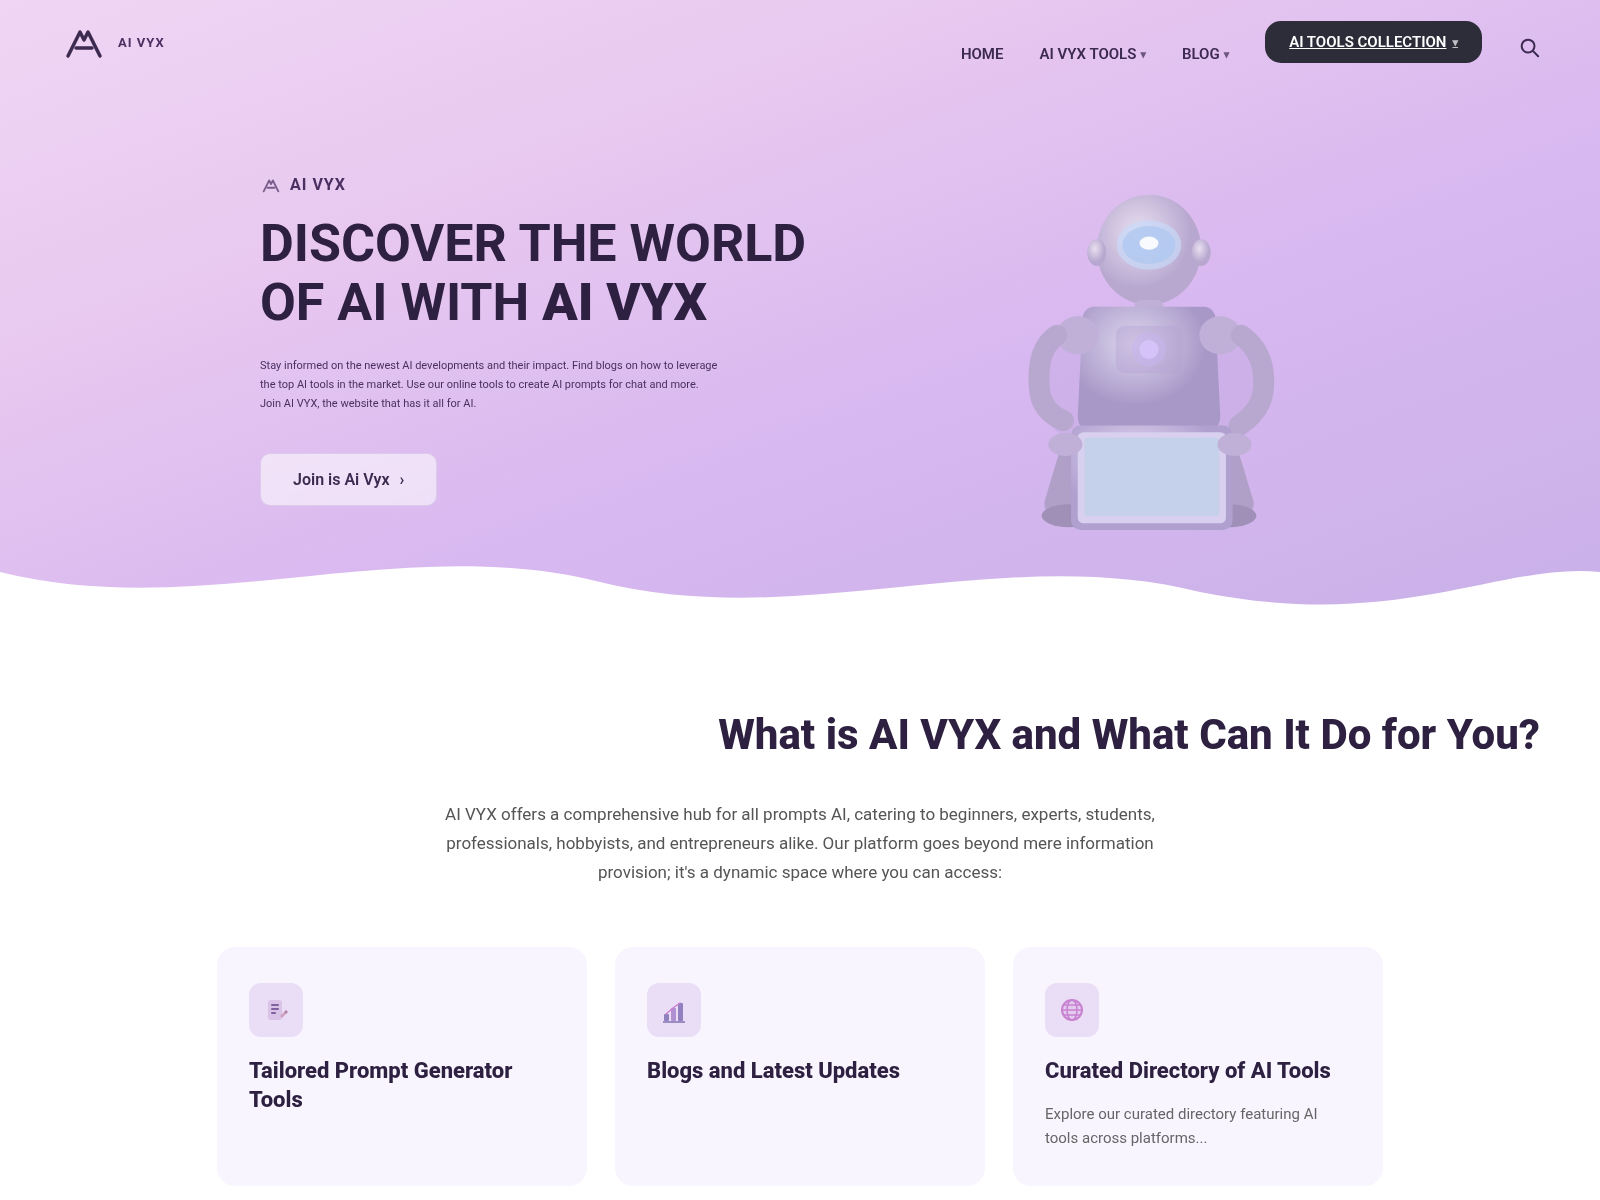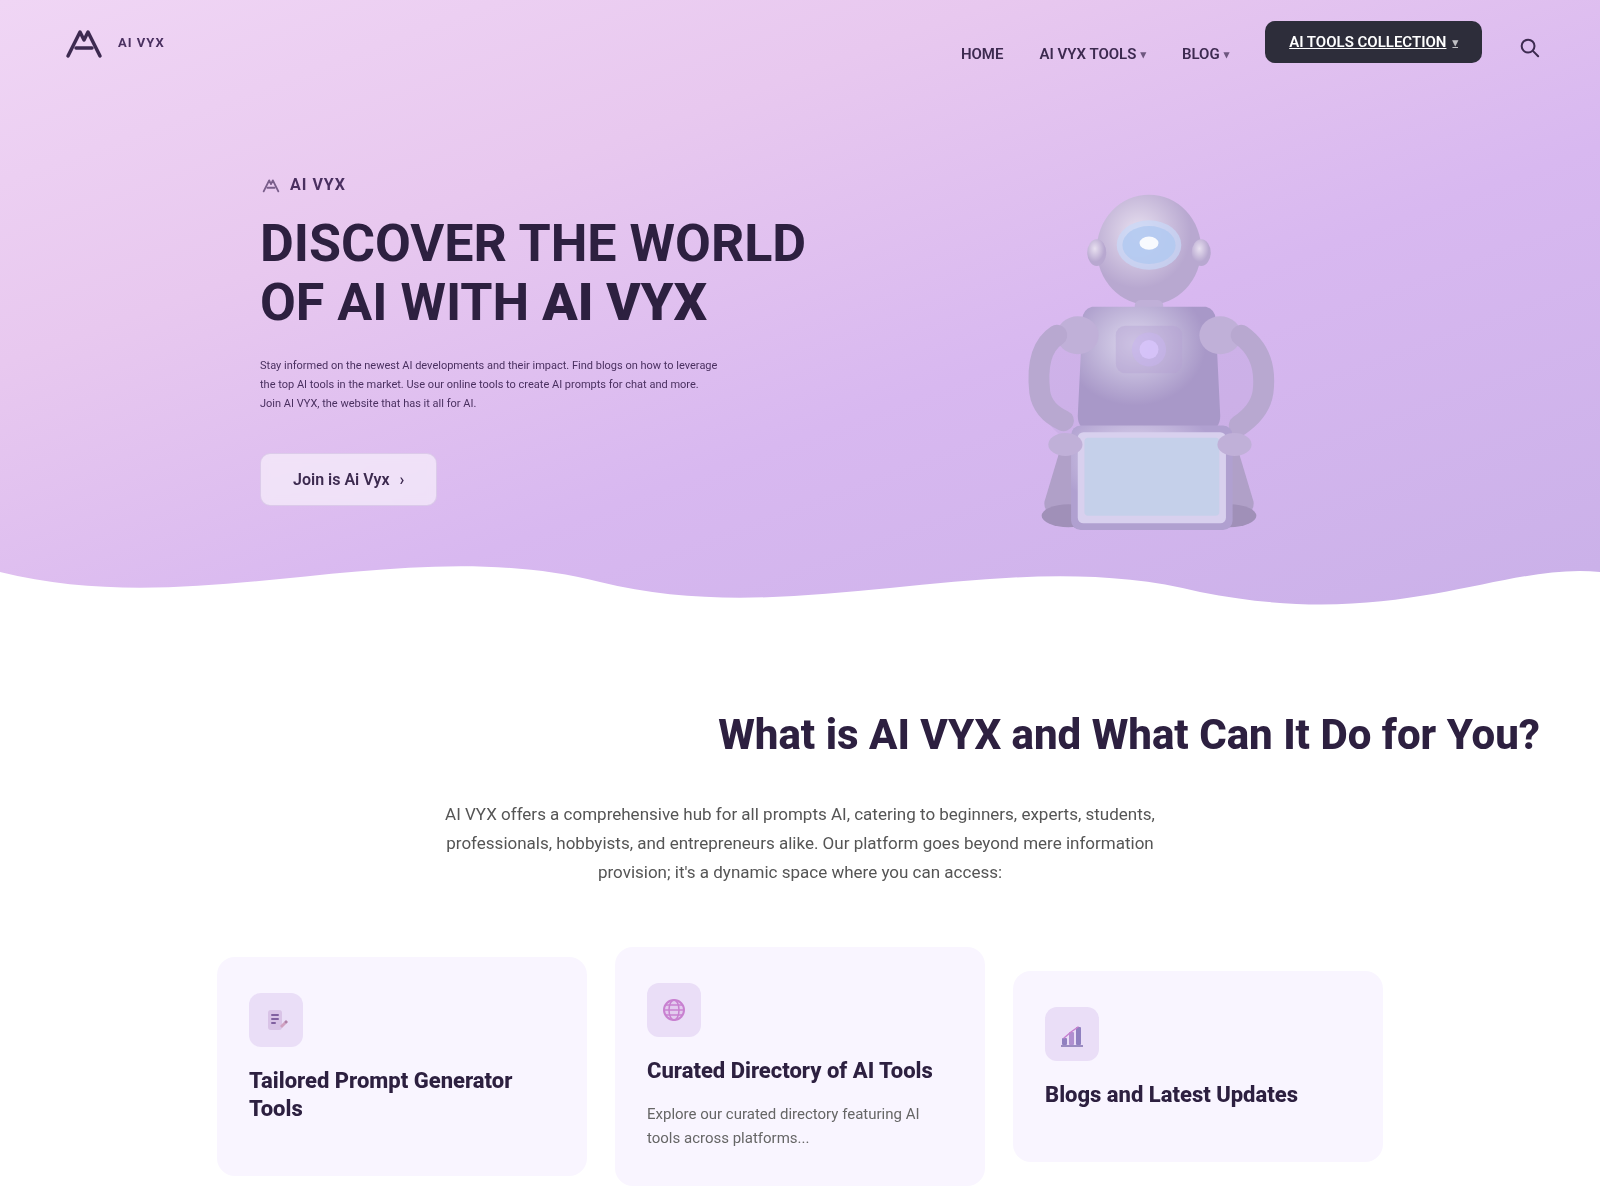--- a/index.html
+++ b/index.html
@@ -43,21 +43,21 @@
       text-decoration: none;
       cursor: pointer;
       display: flex;
       align-items: center;
       gap: 4px;
     }
     .nav-link-active {
       background: #2d2d3a;
       color: #fff;
       padding: 12px 24px;
-      border-radius: 10px;
+      border-radius: 16px;
       display: flex;
       align-items: center;
       gap: 6px;
       font-size: 15px;
       font-weight: 600;
     }
     .chevron {
       font-size: 11px;
       opacity: 0.7;
     }
@@ -171,21 +171,20 @@
       line-height: 1.7;
     }
 
     
     .cards-row {
       display: flex;
       gap: 28px;
       max-width: 1200px;
       margin: 0 auto;
       justify-content: center;
-      align-items: center;
     }
     .card {
       background: #f9f5ff;
       border-radius: 18px;
       padding: 36px 32px;
       flex: 1;
       max-width: 370px;
       min-width: 280px;
     }
     .card-icon-wrap {
@@ -352,38 +351,38 @@
           <path d="M18 20 L22 16 L24 18 L20 22 Z" fill="#d0a0c0"></path>
           <path d="M22 16 L24 14 L26 16 L24 18 Z" fill="#b080a8"></path>
         </svg>
       </div>
       <h3 class="card-title">Tailored Prompt Generator Tools</h3>
     </div>
 
     <div class="card">
       <div class="card-icon-wrap">
         <svg width="28" height="28" viewBox="0 0 28 28" fill="none">
+          <rect x="4" y="18" width="5" height="7" rx="1" fill="#9080c0"></rect>
+          <rect x="11" y="12" width="5" height="13" rx="1" fill="#b090d0"></rect>
+          <rect x="18" y="7" width="5" height="18" rx="1" fill="#9080c0"></rect>
+          <line x1="3" y1="26" x2="25" y2="26" stroke="#8070b0" stroke-width="1.5"></line>
+          <polyline points="6,18 13,12 20,7" stroke="#c880d0" stroke-width="1.5" fill="none" stroke-linecap="round"></polyline>
+        </svg>
+      </div>
+      <h3 class="card-title">Blogs and Latest Updates</h3>
+    </div>
+
+    <div class="card">
+      <div class="card-icon-wrap">
+        <svg width="28" height="28" viewBox="0 0 28 28" fill="none">
           <circle cx="14" cy="14" r="10" stroke="#c880d0" stroke-width="2" fill="rgba(200,128,208,0.2)"></circle>
           <ellipse cx="14" cy="14" rx="5" ry="10" stroke="#c880d0" stroke-width="1.5" fill="none"></ellipse>
           <line x1="4" y1="14" x2="24" y2="14" stroke="#c880d0" stroke-width="1.5"></line>
           <line x1="5" y1="9" x2="23" y2="9" stroke="#c880d0" stroke-width="1.5"></line>
           <line x1="5" y1="19" x2="23" y2="19" stroke="#c880d0" stroke-width="1.5"></line>
         </svg>
       </div>
       <h3 class="card-title">Curated Directory of AI Tools</h3>
       <p class="card-desc">Explore our curated directory featuring AI tools across platforms...</p>
     </div>
 
-    <div class="card">
-      <div class="card-icon-wrap">
-        <svg width="28" height="28" viewBox="0 0 28 28" fill="none">
-          <rect x="4" y="18" width="5" height="7" rx="1" fill="#9080c0"></rect>
-          <rect x="11" y="12" width="5" height="13" rx="1" fill="#b090d0"></rect>
-          <rect x="18" y="7" width="5" height="18" rx="1" fill="#9080c0"></rect>
-          <line x1="3" y1="26" x2="25" y2="26" stroke="#8070b0" stroke-width="1.5"></line>
-          <polyline points="6,18 13,12 20,7" stroke="#c880d0" stroke-width="1.5" fill="none" stroke-linecap="round"></polyline>
-        </svg>
-      </div>
-      <h3 class="card-title">Blogs and Latest Updates</h3>
-    </div>
-
   </div>
 </div>
 
 </body></html>

